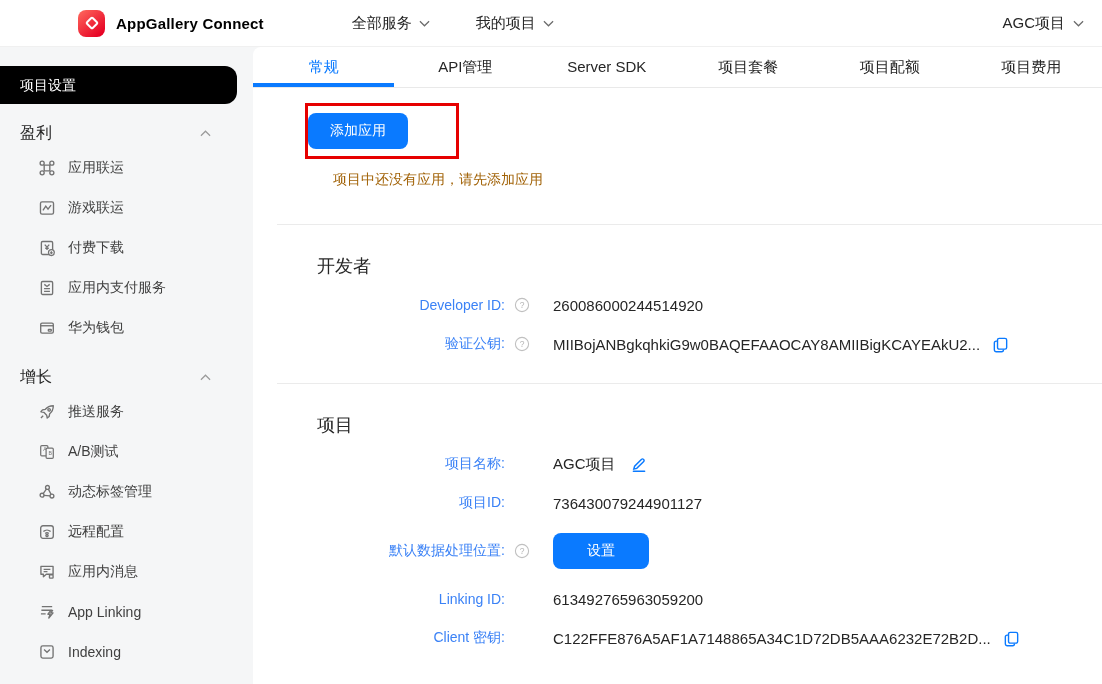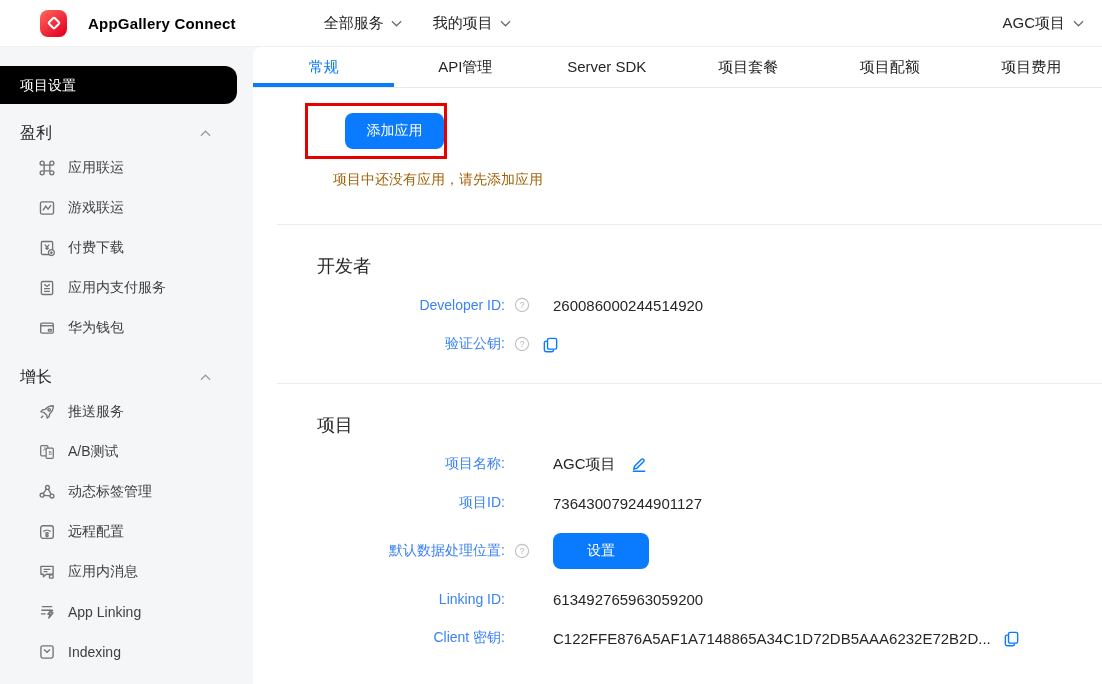--- a/index.html
+++ b/index.html
@@ -3,28 +3,28 @@
 <meta charset="utf-8">
 <style>
   * { margin:0; padding:0; box-sizing:border-box; }
   html,body { width:1102px; height:684px; overflow:hidden;
     font-family:"Liberation Sans","DejaVu Sans",sans-serif; background:#f5f6f7; }
   .page { width:1102px; height:684px; display:flex; flex-direction:column; }
 
   
   .topbar { height:47px; background:#fff; border-bottom:1px solid #f0f0f0;
     display:flex; align-items:center; padding:0 16px 0 40px; flex:0 0 auto; }
-  .brand { display:flex; align-items:center; gap:21px; }
+  .brand { display:flex; align-items:center; gap:11px;margin-left:38px; }
   .logo { width:27px; height:27px; border-radius:8px;
     background:linear-gradient(140deg,#ff6a5e 0%,#e60023 90%);
     display:flex; align-items:center; justify-content:center; }
   .logo .diamond { width:10px; height:10px; border:2.4px solid #fff; border-radius:2px;
     transform:rotate(45deg); }
   .brand-name { font-size:15px; font-weight:700; color:#000; letter-spacing:.2px; }
-  .topnav { display:flex; gap:31px; margin-left:88px; }
+  .topnav { display:flex; gap:46px; margin-left:88px; }
   .nav-item { display:flex; align-items:center; gap:7px; font-size:15px; color:#262626; cursor:pointer; }
   .project-selector { margin-left:auto; display:flex; align-items:center; gap:8px;
     font-size:15px; color:#262626; cursor:pointer; padding-right:2px; }
   .chev { display:inline-flex; align-items:center; }
 
   
   .body-row { flex:1; display:flex; min-height:0; }
   .sidebar { width:253px; flex:0 0 253px; position:relative; }
   .active-pill { margin-top:19px; width:237px; height:38px; line-height:38px;
     background:#000000; color:#fff; font-size:14px; padding-left:20px;
@@ -37,22 +37,22 @@
   .side-item .sicon svg { width:18px; height:18px; }
 
   
   .card { flex:1; background:#fff; border-radius:8px 0 0 0; position:relative; overflow:hidden; }
   .tabs { height:41px; border-bottom:1px solid #e9e9e9; display:flex; position:relative; }
   .tab { flex:1; text-align:center; line-height:40px; font-size:15px; color:#262626; cursor:pointer; }
   .tab.active { color:#0a7aff; }
   .tab-underline { position:absolute; bottom:0; height:4px; width:calc(100%/6); background:#0a7aff; }
 
   .empty-area { padding:15px 0 0 52px; }
-  .red-highlight-box { width:142px; height:56px; border:3px solid #e60000;
-    display:flex; align-items:center; justify-content:flex-start;padding-left:37px; }
+  .red-highlight-box { width:154px; height:56px; border:3px solid #e60000;
+    display:flex; align-items:center; justify-content:flex-start; }
   .btn-primary { width:100px; height:36px; background:#0a7aff; color:#fff; border:none;
     border-radius:8px; font-size:14px; cursor:pointer;
     font-family:"Liberation Sans","DejaVu Sans",sans-serif; }
   .hint { margin:12px 12px 0 28px; font-size:14px; color:#a16207; }
 
   .divider { height:1px; background:#ebebeb; margin-left:24px; }
   .divider.first { margin-top:35px; }
 
   .sec-title { margin:29px 0 0 64px; font-size:18px; font-weight:500; color:#262626;
     height:25px; line-height:25px; }
@@ -312,20 +312,21 @@
               <span class="fvalue">260086000244514920</span>
             </div>
             <div class="form-row">
               <span class="flabel">验证公钥:</span>
               <span class="help-slot">
                 <svg viewBox="0 0 16 16">
                   <circle cx="8" cy="8" r="6.6" fill="none" stroke="#c0c0c0" stroke-width="1.1"></circle>
                   <text x="8" y="11.2" font-size="8.5" text-anchor="middle" fill="#b5b5b5">?</text>
                 </svg>
               </span>
+              <span class="fvalue">MIIBojANBgkqhkiG9w0BAQEFAAOCAY8AMIIBigKCAYEAkU2...</span>
               <span class="icon-copy">
                 <svg viewBox="0 0 16 16" fill="none" stroke="#0a7aff" stroke-width="1.3">
                   <rect x="5.2" y="2.2" width="8.6" height="10.2" rx="1.6"></rect>
                   <path d="M10.8 12.6v.4a1.8 1.8 0 0 1-1.8 1.8H4a1.8 1.8 0 0 1-1.8-1.8V6.6A1.8 1.8 0 0 1 4 4.8h1"></path>
                 </svg>
               </span>
             </div>
           </div>
       </section>
 

